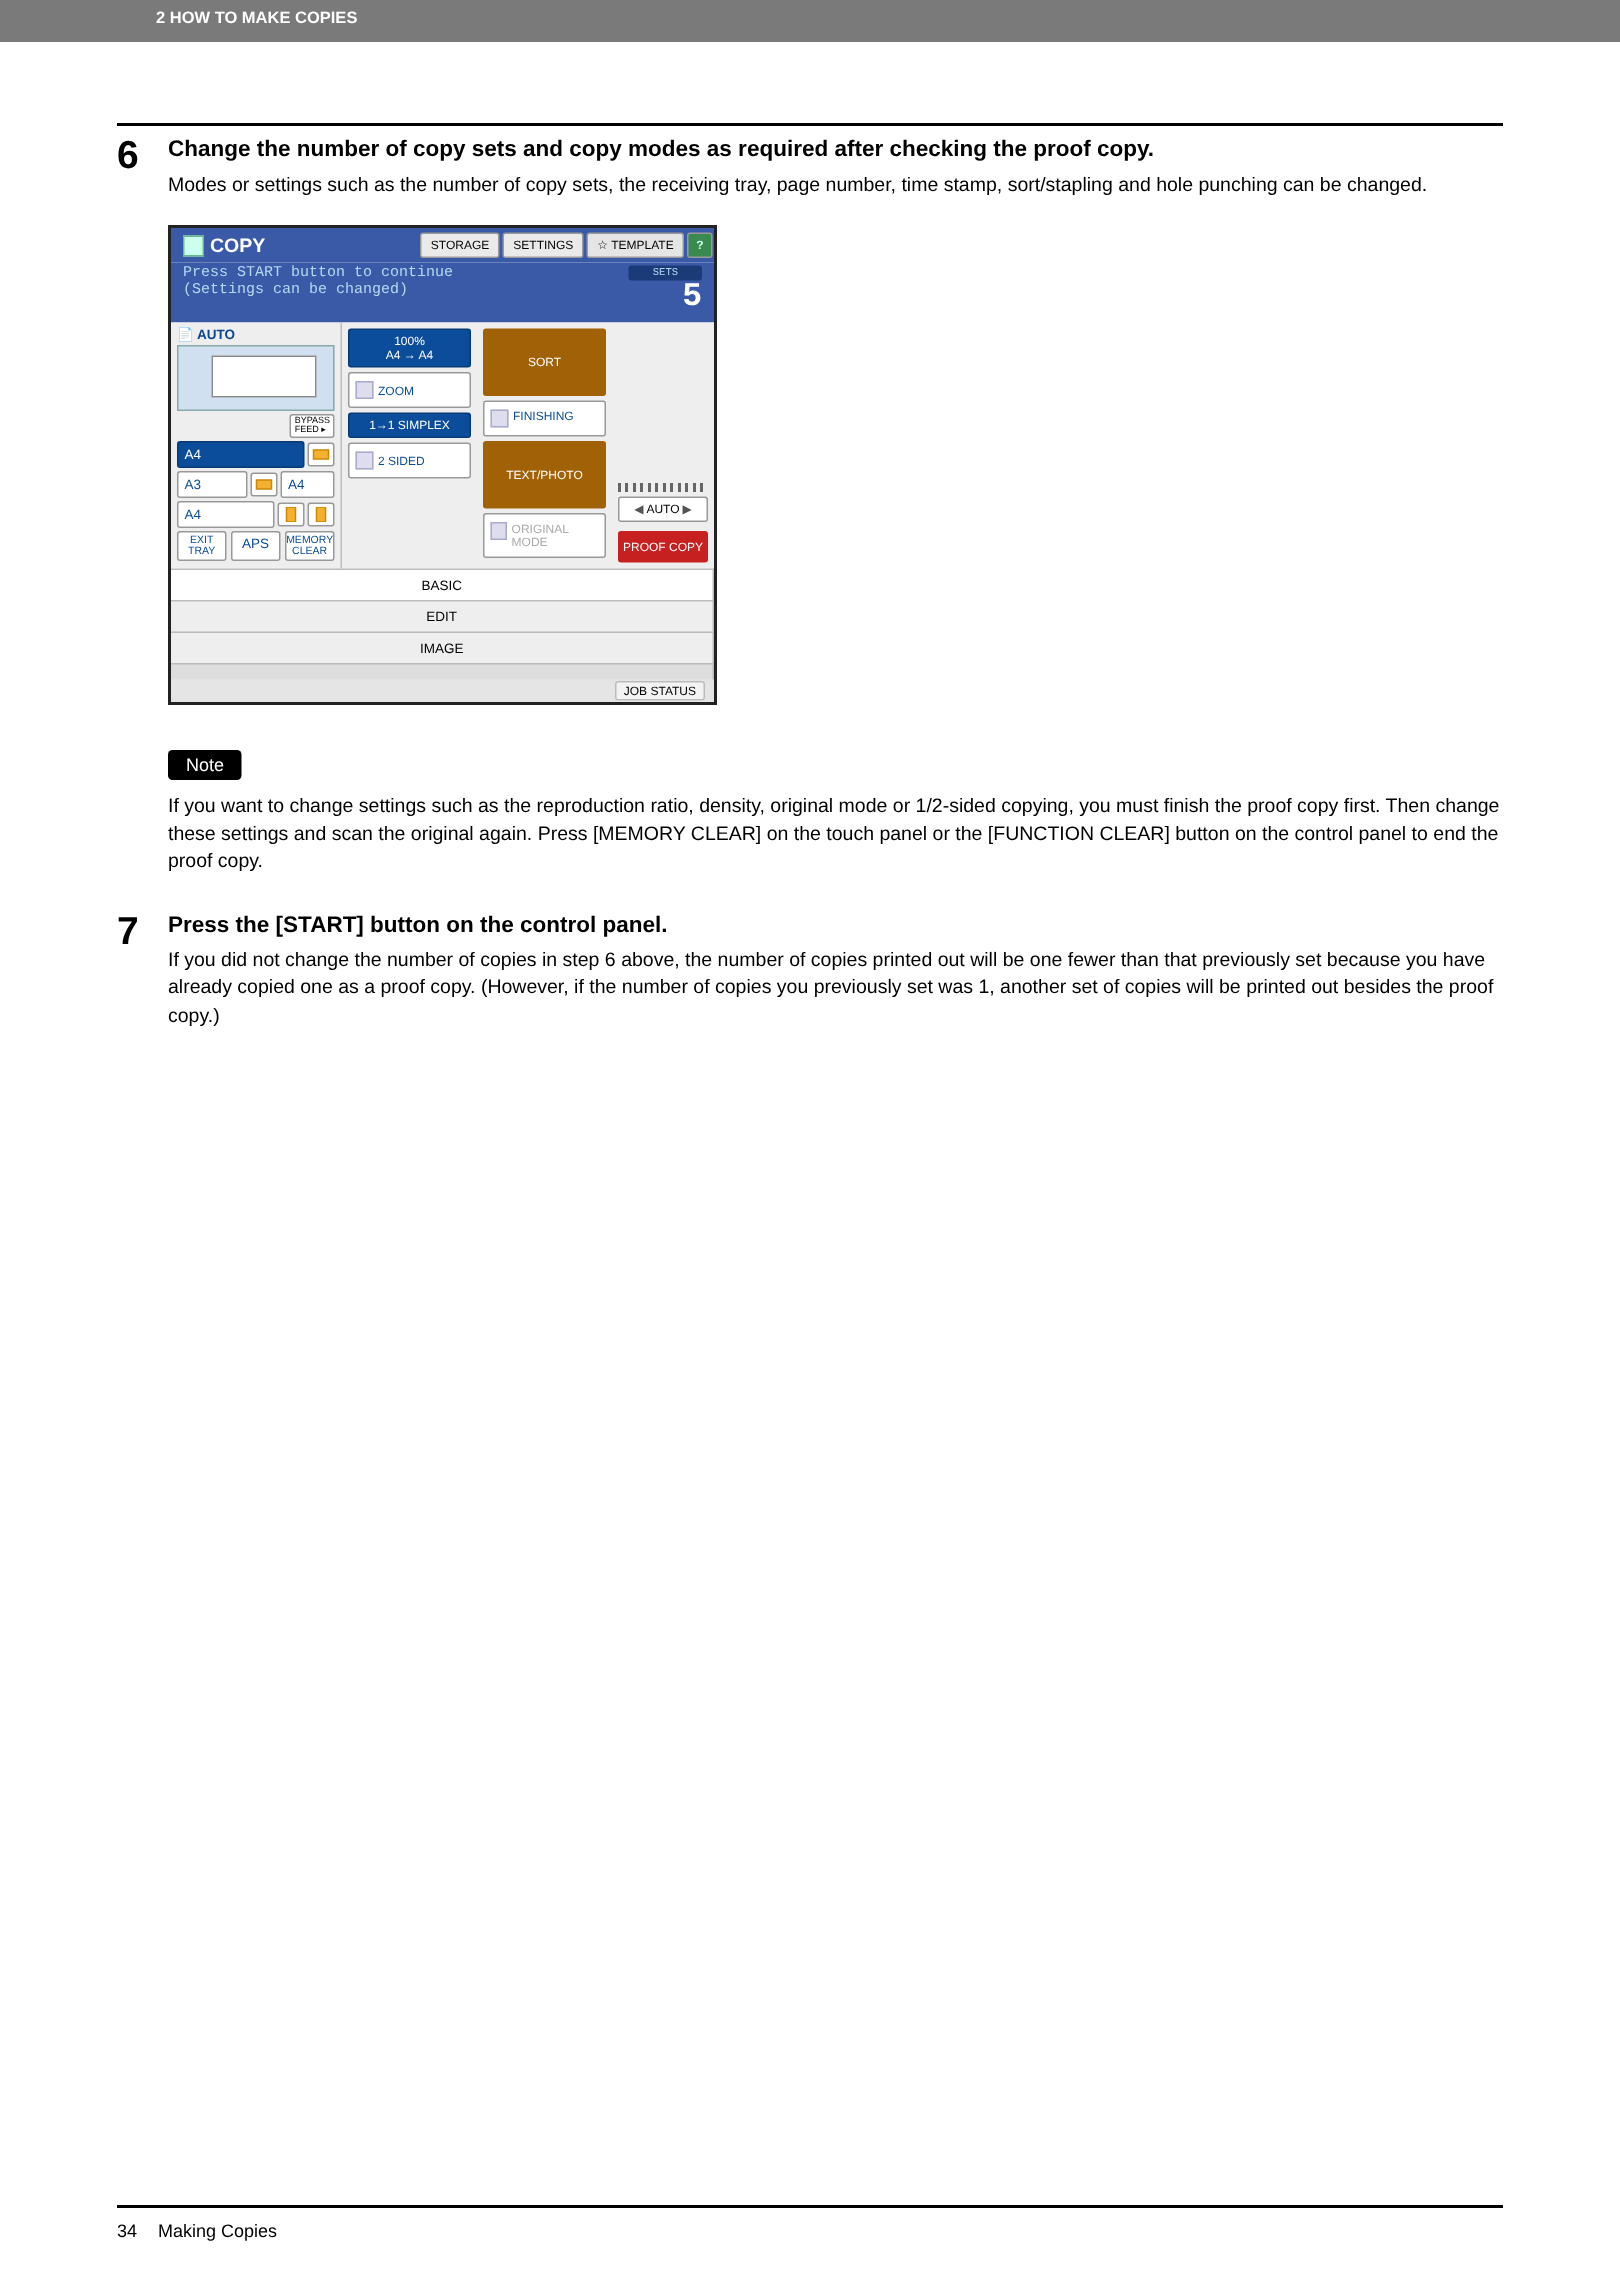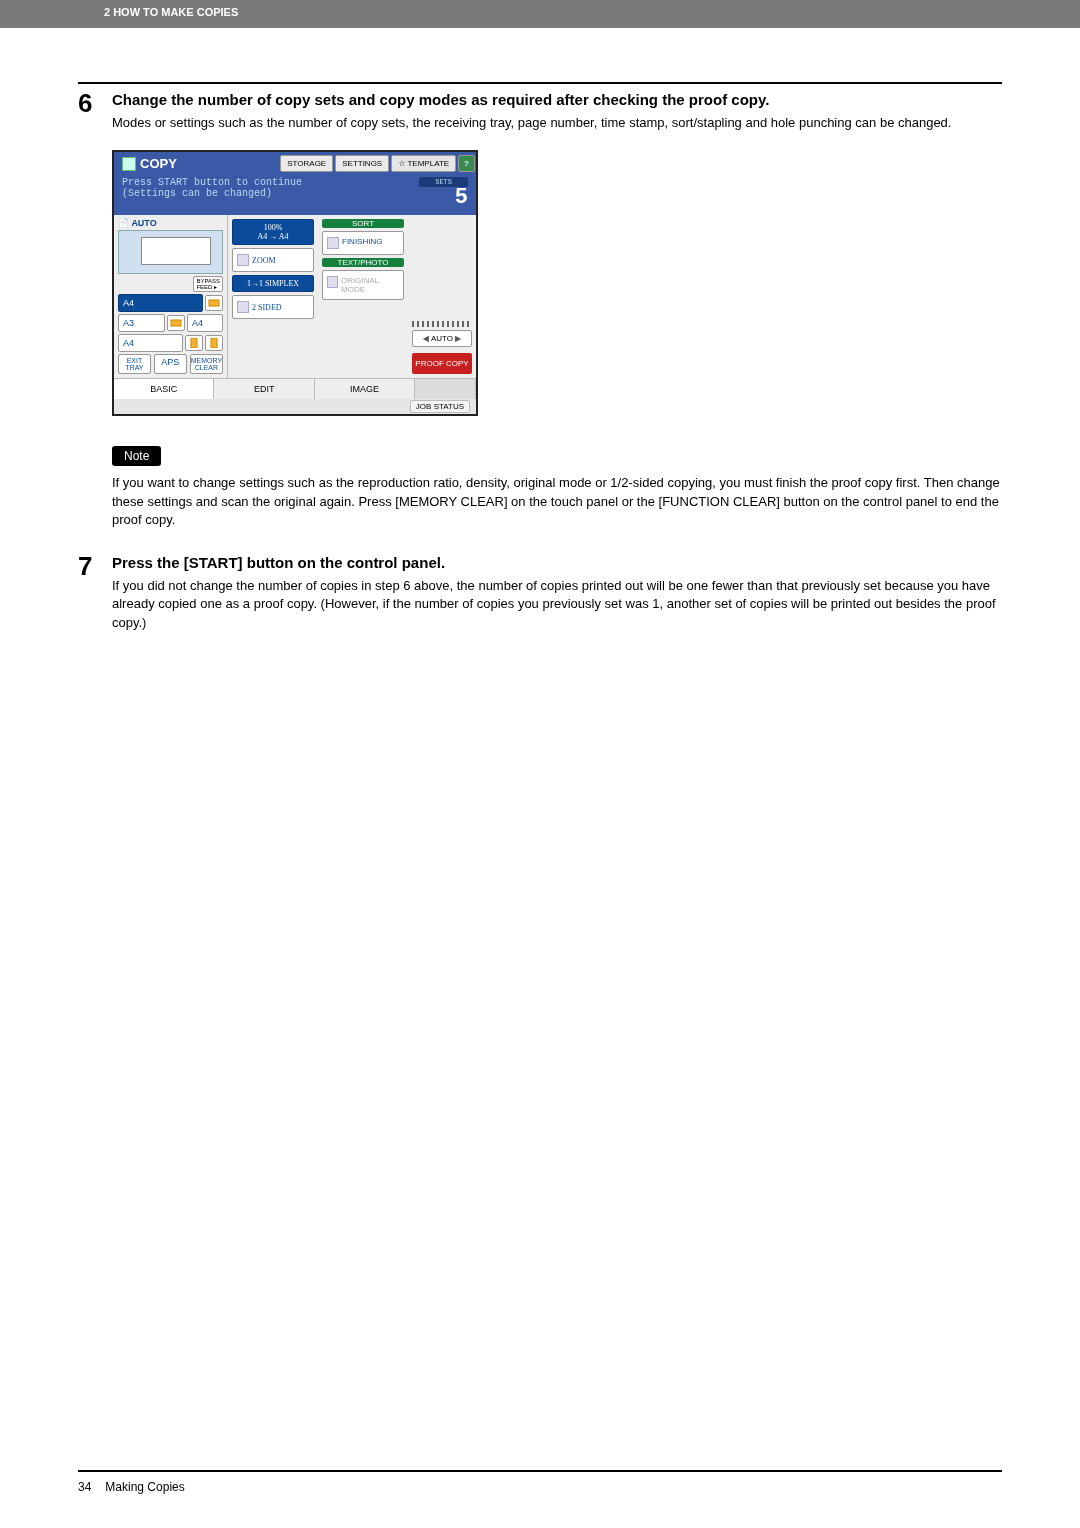--- a/index.html
+++ b/index.html
@@ -37,38 +37,38 @@
   .cu-prev-doc { position:absolute; top:6px; left:22px; width:70px; height:28px; background:#fff; border:1px solid #888;}
   .cu-row { display:flex; align-items:center; gap:2px; margin-bottom:2px;}
   .cu-blue-btn { flex:1; background:#0b4d9a; color:#fff; font-size:9px; padding:3px 4px; border:1px solid #083a75; border-radius:2px; text-align:left;}
   .cu-white-btn { flex:1; background:#fff; color:#0b4d9a; font-size:9px; padding:3px 4px; border:1px solid #999; border-radius:2px; text-align:left;}
   .cu-tray-ic, .cu-bypass { width:18px; height:16px; background:#fff; border:1px solid #999; border-radius:2px; display:flex; align-items:center; justify-content:center;}
   .cu-tray-ic svg { width:12px; height:10px;}
   .cu-exit { display:flex; gap:3px; margin-top:2px;}
   .cu-exit-btn { flex:1; background:#fff; color:#0b4d9a; font-size:7px; border:1px solid #999; border-radius:2px; text-align:center; padding:2px 0;}
   .cu-exit-btn.aps { color:#0b4d9a; font-size:9px;}
   
-  .cu-mid { width:90px; padding:4px;font-family:Liberation Serif, serif; }
+  .cu-mid { width:90px; padding:4px; }
   .cu-mid-blue { background:#0b4d9a; color:#fff; font-size:8px; text-align:center; padding:3px 2px; border-radius:2px; margin-bottom:3px; border:1px solid #083a75;}
   .cu-mid-white { background:#fff; color:#0b4d9a; font-size:8px; padding:5px 4px; border:1px solid #999; border-radius:2px; margin-bottom:3px; display:flex; align-items:center; gap:3px;}
   .cu-mid-white .mini-ic { width:12px; height:12px; background:#dde; border:1px solid #aac;}
   
   .cu-right { flex:1; padding:4px; }
-  .cu-r-blue { background:#15803d; color:#fff; font-size:8px; text-align:center; padding:0 2px; border-radius:2px; margin-bottom:3px;}
+  .cu-r-blue { background:#a16207; color:#fff; font-size:8px; text-align:center; padding:18px 2px; border-radius:2px; margin-bottom:3px;}
   .cu-r-white { background:#fff; color:#0b4d9a; font-size:8px; padding:5px 4px; border:1px solid #999; border-radius:2px; margin-bottom:3px; display:flex; align-items:flex-start; gap:3px;}
   .cu-r-white .mini-ic { width:12px; height:12px; background:#dde; border:1px solid #aac;}
   .cu-r-gray { color:#aaa; }
   
   .cu-far { width:68px; padding:4px; display:flex; flex-direction:column; justify-content:flex-end;}
   .cu-dots { height:6px; background-image: repeating-linear-gradient(90deg,#666 0 2px,transparent 2px 5px); margin-bottom:3px;}
   .cu-auto-btn { background:#fff; border:1px solid #999; border-radius:2px; font-size:8px; padding:3px 2px; display:flex; align-items:center; justify-content:center; gap:2px; margin-bottom:6px;}
   .cu-auto-btn .arr { font-size:8px; color:#555;}
   .cu-proof { background:#c62020; color:#fff; font-size:8px; text-align:center; padding:6px 2px; border-radius:2px;}
   
-  .cu-tabs { display:flex; background:#ddd; }
+  .cu-tabs { display:flex; background:#ddd;flex-direction:column; }
   .cu-tab { flex:1; text-align:center; font-size:9px; padding:5px 0; background:#eee; border-top:1px solid #bbb; border-right:1px solid #bbb;}
   .cu-tab.active { background:#fff;}
   .cu-tab.spacer { flex:0.6; background:#ddd;}
   .cu-job { background:#e5e5e5; text-align:right; font-size:8px; padding:3px 6px;}
   .cu-job span { background:#f3f3f3; border:1px solid #bbb; padding:1px 5px; border-radius:2px;}
   
   .note-block { margin: 30px 0 0 34px; }
   .note-badge { display:inline-block; background:#000; color:#fff; font-size:12px; padding:3px 12px; border-radius:3px; margin-bottom:8px;}
   .note-text { font-size:13px; line-height:1.4; }
   

